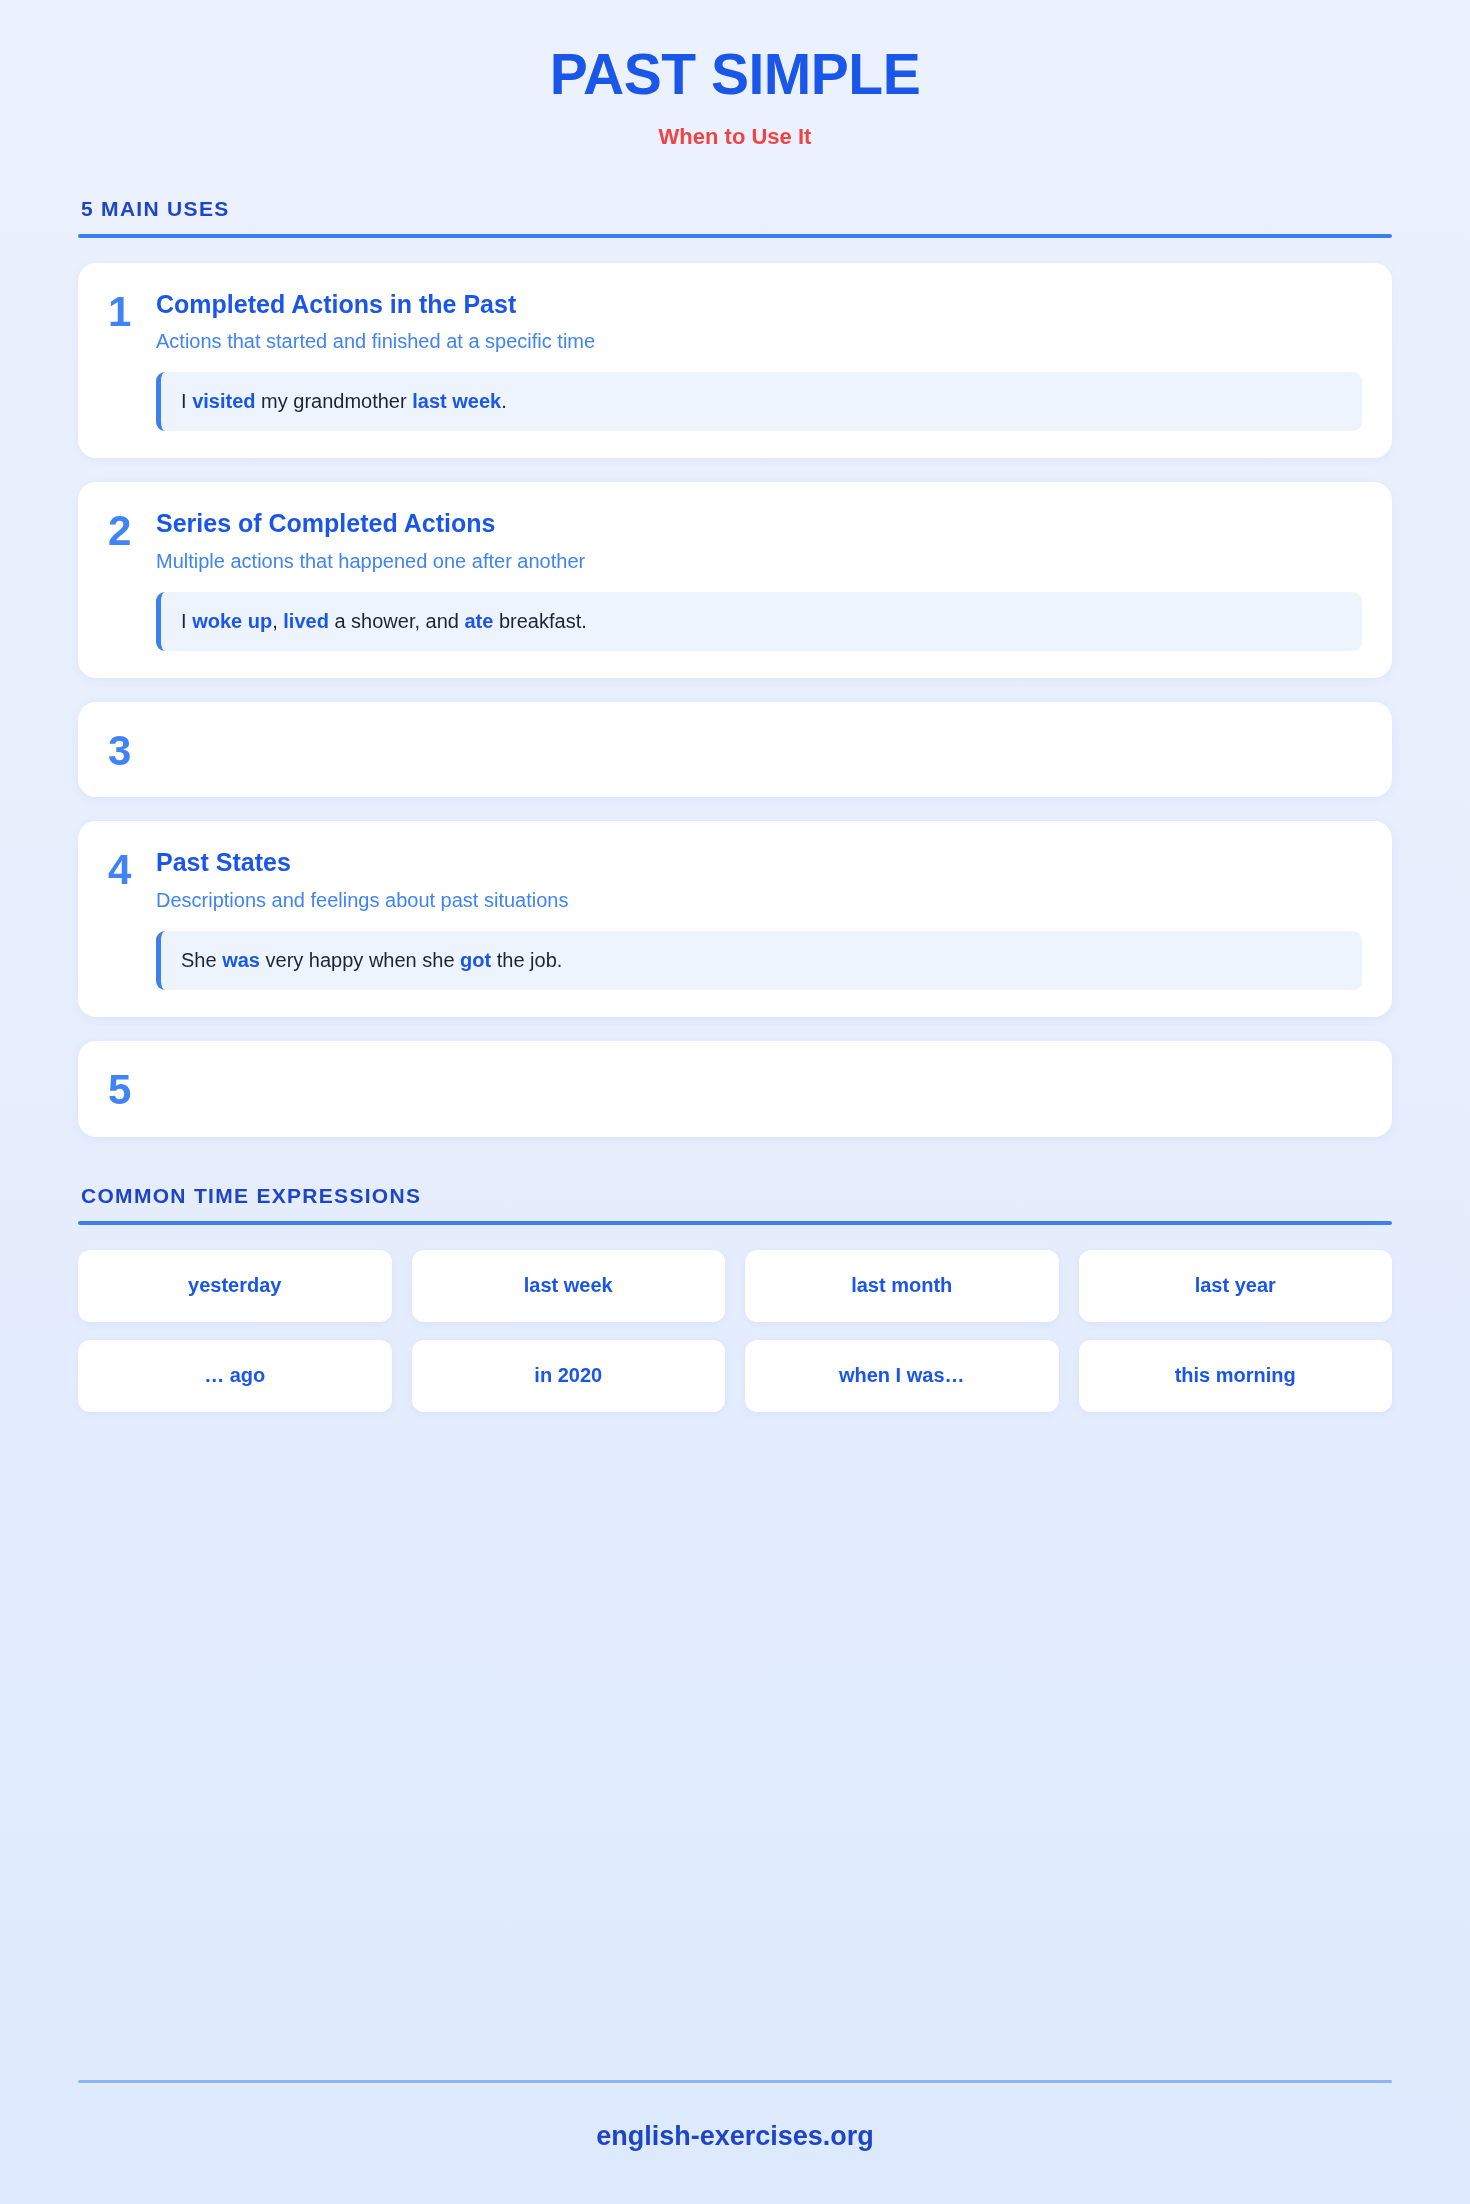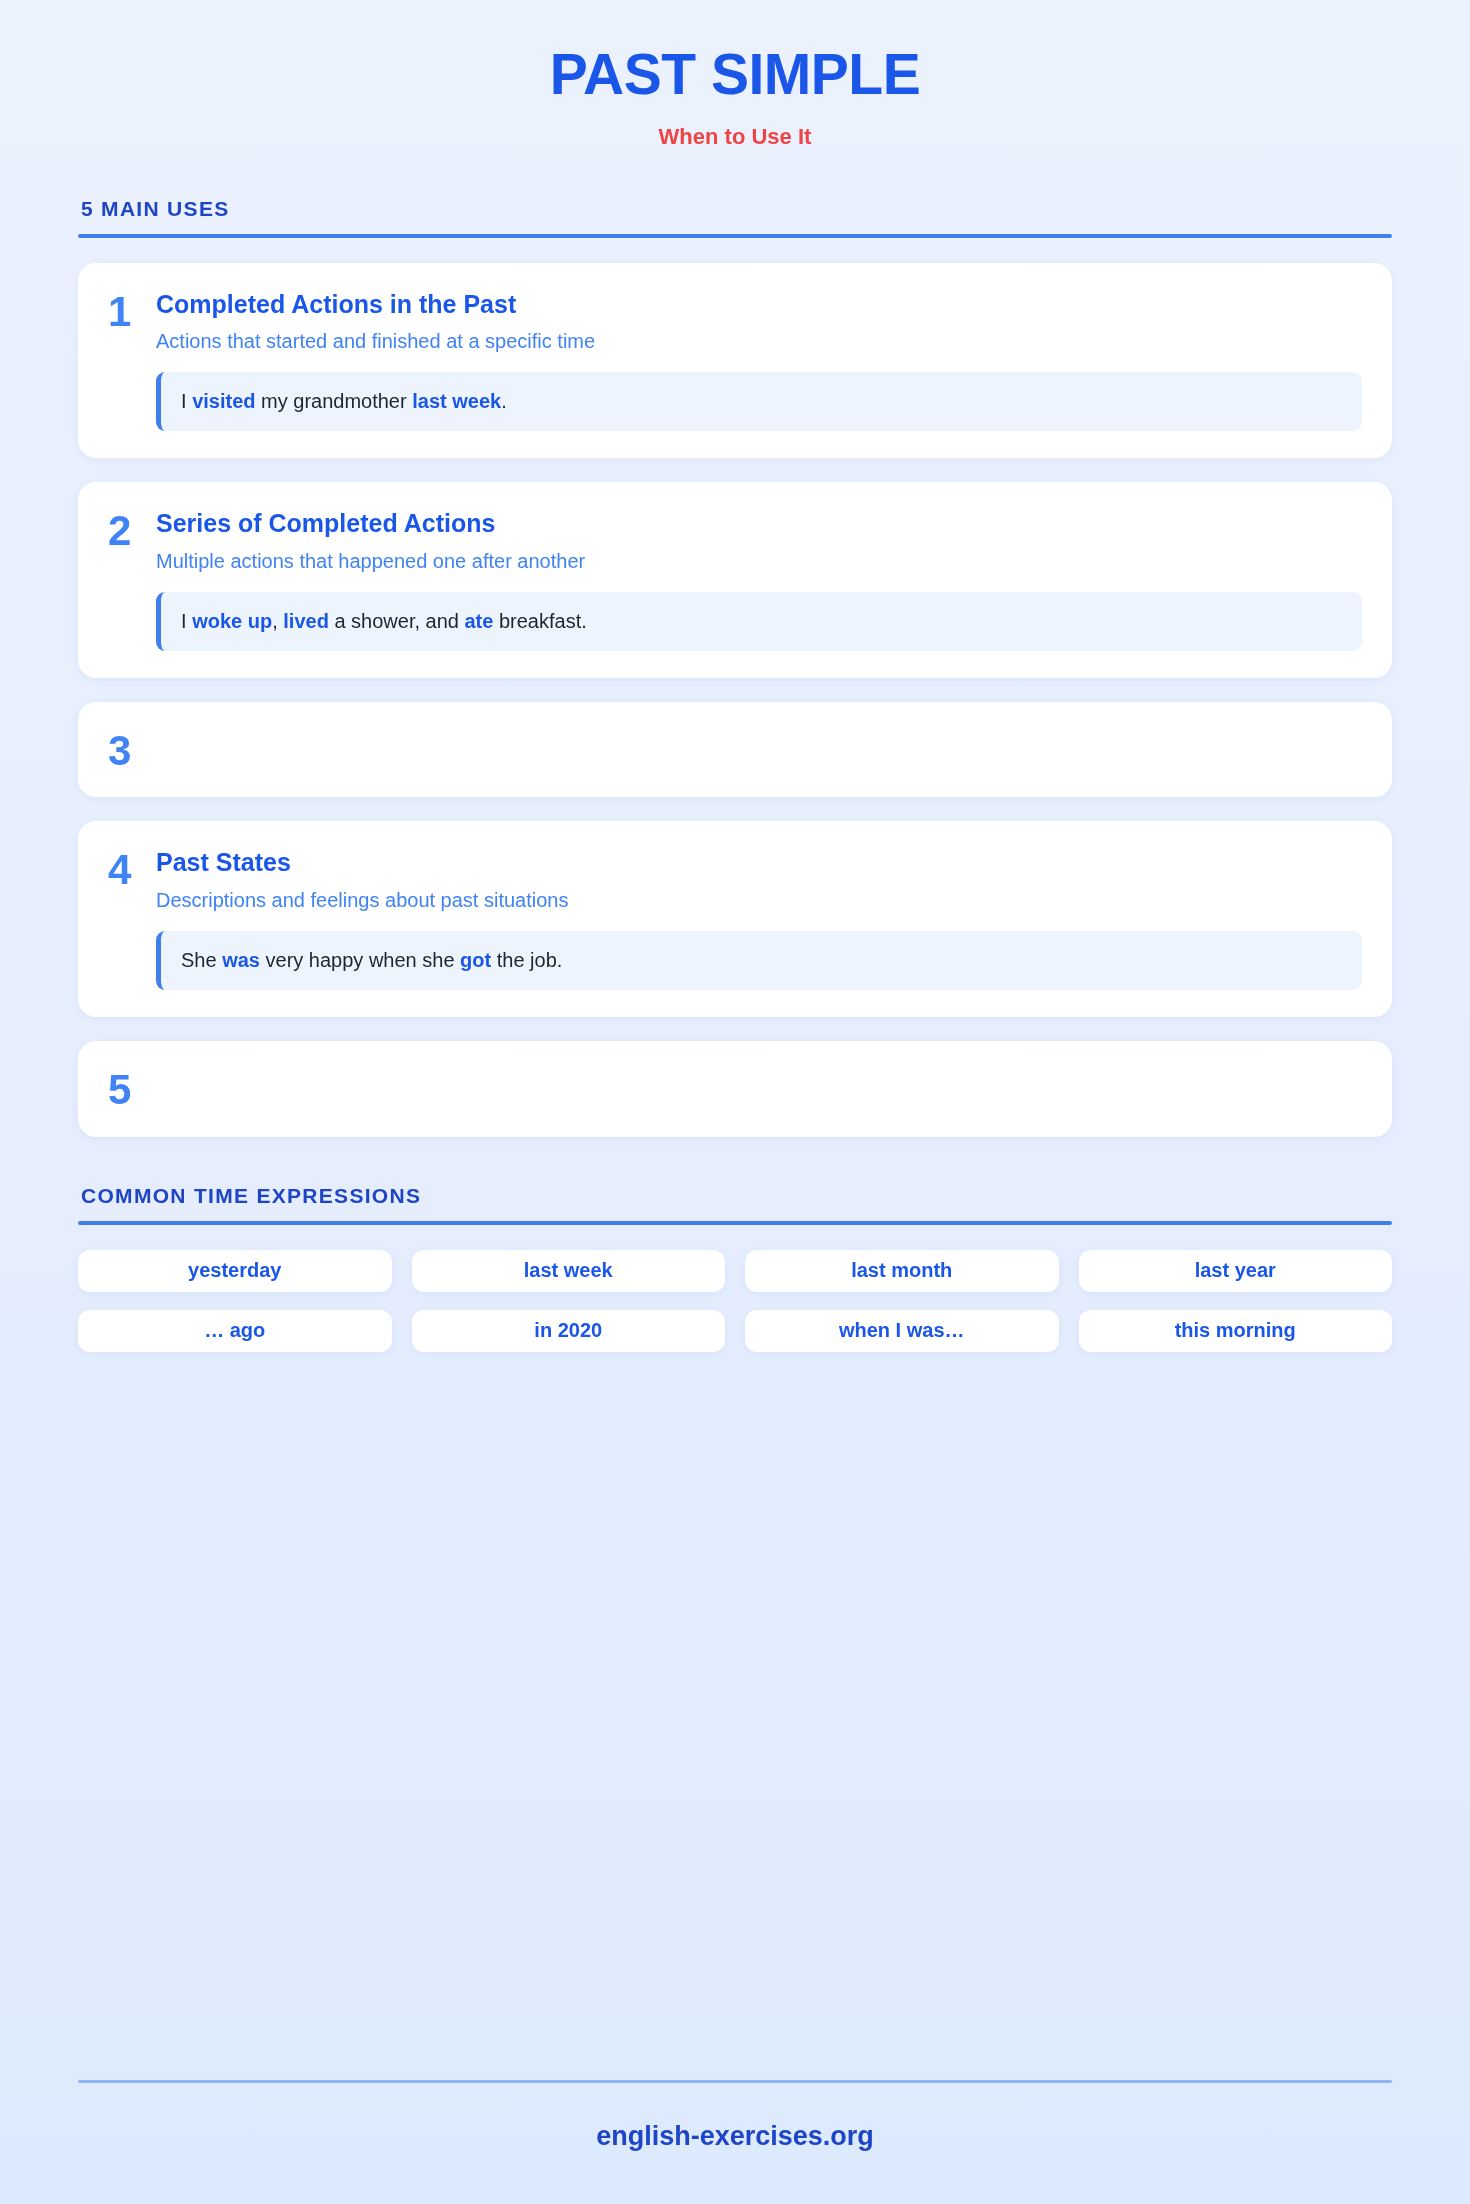--- a/index.html
+++ b/index.html
@@ -119,21 +119,21 @@
   .chips {
     margin-top: 25px;
     display: grid;
     grid-template-columns: repeat(4, 1fr);
     gap: 18px 20px;
   }
   .chip {
     background: #ffffff;
     border-radius: 12px;
     box-shadow: 0 2px 8px rgba(70, 110, 200, 0.07);
-    height: 42px;
+    height: 72px;
     display: flex;
     align-items: center;
     justify-content: center;
     font-size: 20px;
     font-weight: bold;
     color: #1a56e8;
   }
 
   
   .footer {

